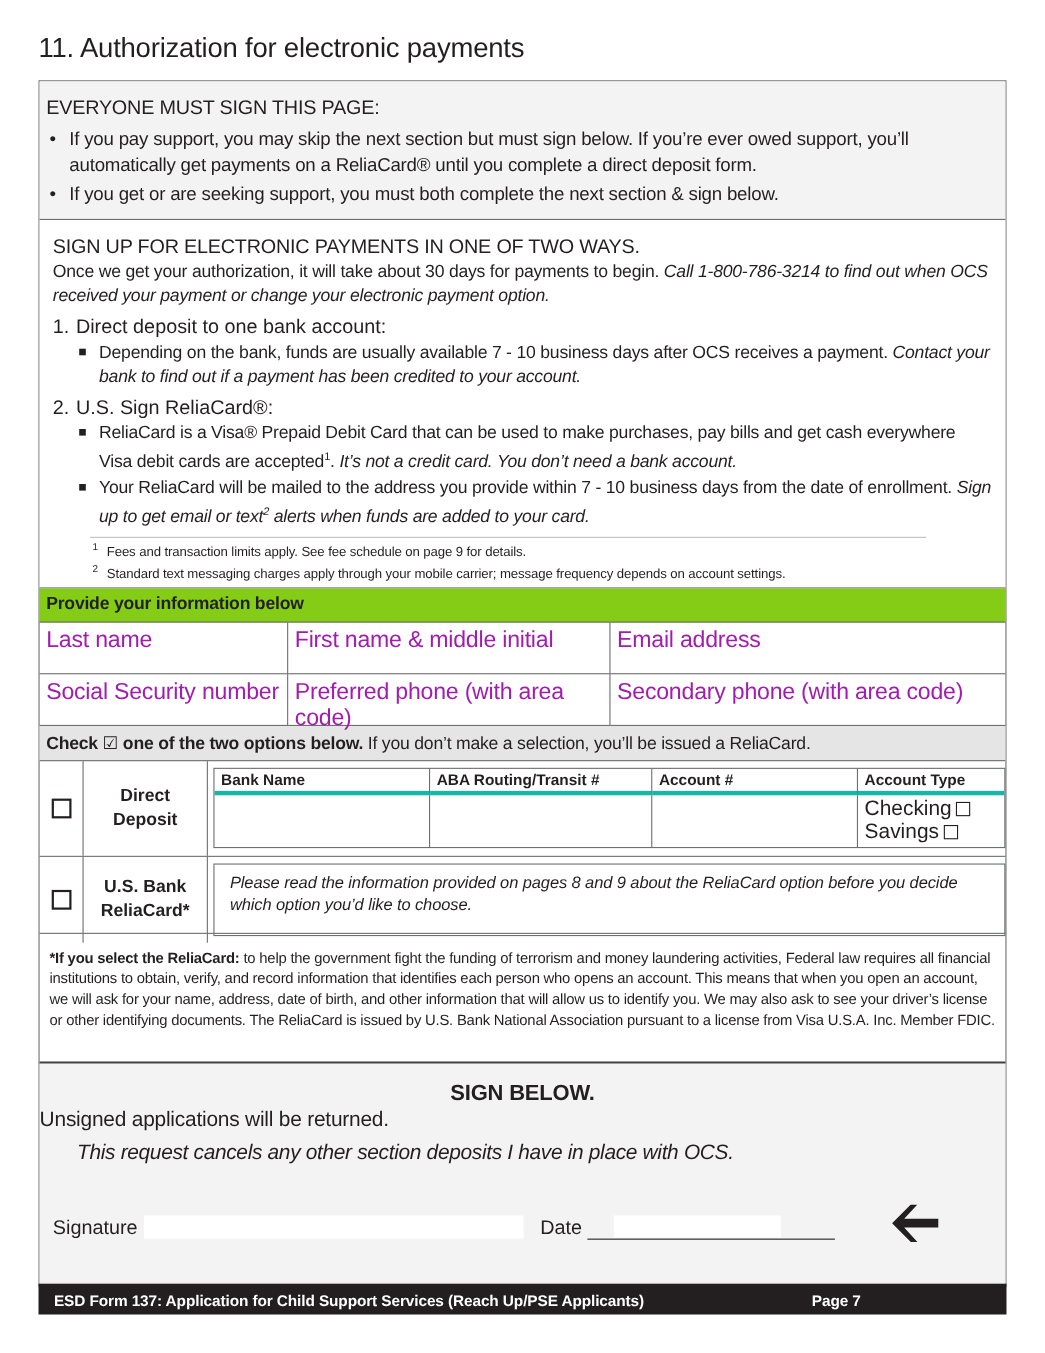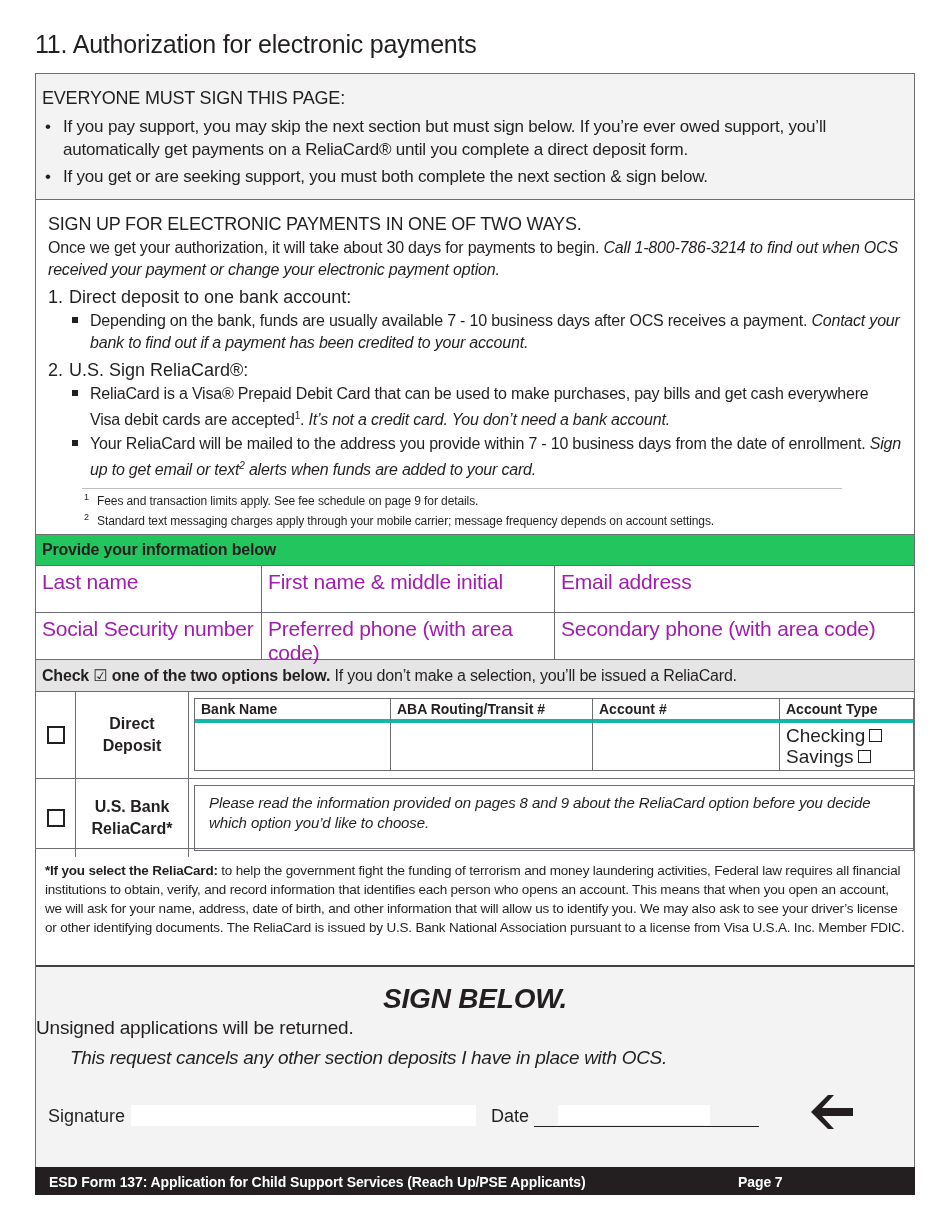--- a/index.html
+++ b/index.html
@@ -17,21 +17,21 @@
   .it { font-style: italic; }
   .num { font-size: 18px; margin-top: 6px; margin-bottom: 2px; display: flex; }
   .num .n { width: 21px; }
   .sq { font-size: 16px; line-height: 22px; position: relative; padding-left: 42px; letter-spacing: -0.2px; margin-bottom: 2px; }
   .sq::before { content: ""; position: absolute; left: 24px; top: 7px; width: 6px; height: 6px; background: #231f20; }
   sup { font-size: 10px; }
   .fnrule { margin: 6px 60px 2px 34px; border-top: 1px solid #bcbec0; }
   .fn { font-size: 12px; line-height: 20px; padding-left: 36px; position: relative; letter-spacing: -0.1px; }
   .fn .fnn { position: absolute; left: 36px; top: -4px; font-size: 9px; }
   .fn .fnt { padding-left: 13px; }
-  .hdrrow { background: #22c55e; height: 31px; font-size: 16px; font-weight: bold; padding: 6px 6px; border-bottom: 1px solid #6d6e71; letter-spacing: -0.2px; }
+  .hdrrow { background: #84cc16; height: 31px; font-size: 16px; font-weight: bold; padding: 6px 6px; border-bottom: 1px solid #6d6e71; letter-spacing: -0.2px; }
   .grid { display: grid; grid-template-columns: 226px 293px 1fr; }
   .cell { height: 47px; border-bottom: 1px solid #6d6e71; border-right: 1px solid #6d6e71; font-size: 21px; padding: 4px 6px; color: #a21caf; letter-spacing: -0.2px; }
   .cell:nth-child(3n) { border-right: none; }
   .checkrow { background: #e5e5e5; height: 32px; font-size: 16px; padding: 6px 6px; border-bottom: 1px solid #6d6e71; letter-spacing: -0.2px; }
   .checkrow b { font-weight: bold; }
   .opt { display: grid; grid-template-columns: 40px 113px 1fr; border-bottom: 1px solid #6d6e71; }
   .opt > div { border-right: 1px solid #6d6e71; }
   .opt > div:last-child { border-right: none; }
   .box { width: 18px; height: 18px; border: 2px solid #231f20; background: #fff; display: inline-block; }
   .ccell { display: flex; align-items: center; justify-content: center; }
@@ -40,21 +40,21 @@
   .banktbl > div { border-right: 1px solid #6d6e71; font-size: 14px; padding: 2px 6px; }
   .banktbl > div:nth-child(4n) { border-right: none; }
   .bh { font-weight: bold; height: 24px; border-bottom: 4px solid #14b8a6; }
   .bd { height: 47px; }
   .acctopt { font-size: 19px; line-height: 21px; display: flex; align-items: center; gap: 4px; }
   .smallbox { width: 13px; height: 13px; border: 1.5px solid #231f20; display: inline-block; background: #fff; }
   .reliabox { margin: 6px 0 6px 5px; border: 1px solid #6d6e71; font-size: 15px; font-style: italic; line-height: 20px; padding: 7px 14px; height: 66px; letter-spacing: -0.1px; }
   .disclaimer { font-size: 13.5px; line-height: 19px; padding: 12px 9px 10px 9px; border-bottom: 2px solid #414042; letter-spacing: -0.2px; height: 118px; }
   .disclaimer b { font-weight: bold; }
   .signsec { background: #f3f3f3; height: 202px; position: relative; }
-  .signhead { text-align: center; font-size: 28px; font-weight: bold; padding-top: 16px; letter-spacing: -0.2px; font-style: italic; }
+  .signhead { text-align: center; font-size: 20px; font-weight: bold; padding-top: 16px; letter-spacing: -0.2px; }
   .signsub { text-align: left; font-size: 19px; margin-top: 2px; letter-spacing: -0.2px; }
   .signnote { font-size: 19px; font-style: italic; padding-left: 34px; margin-top: 8px; letter-spacing: -0.3px; }
   .sigline { position: absolute; left: 12px; top: 138px; display: flex; align-items: flex-end; font-size: 18px; }
   .sigfield { width: 345px; height: 22px; background: #fff; margin-left: 6px; border-bottom: 1px solid #f3f3f3; }
   .datelabel { margin-left: 15px; }
   .datefield { width: 225px; height: 22px; margin-left: 5px; border-bottom: 1px solid #231f20; position: relative; }
   .datefield .inner { position: absolute; left: 24px; top: 0; width: 152px; height: 20px; background: #fff; }
   .arrow { position: absolute; left: 775px; top: 128px; width: 44px; height: 34px; }
   .footer { position: absolute; left: 35px; top: 1167px; width: 880px; height: 28px; background: #231f20; color: #fff; font-size: 14px; font-weight: bold; padding: 7px 14px; display: flex; letter-spacing: -0.1px; }
   .footer .pg { position: absolute; left: 703px; }

